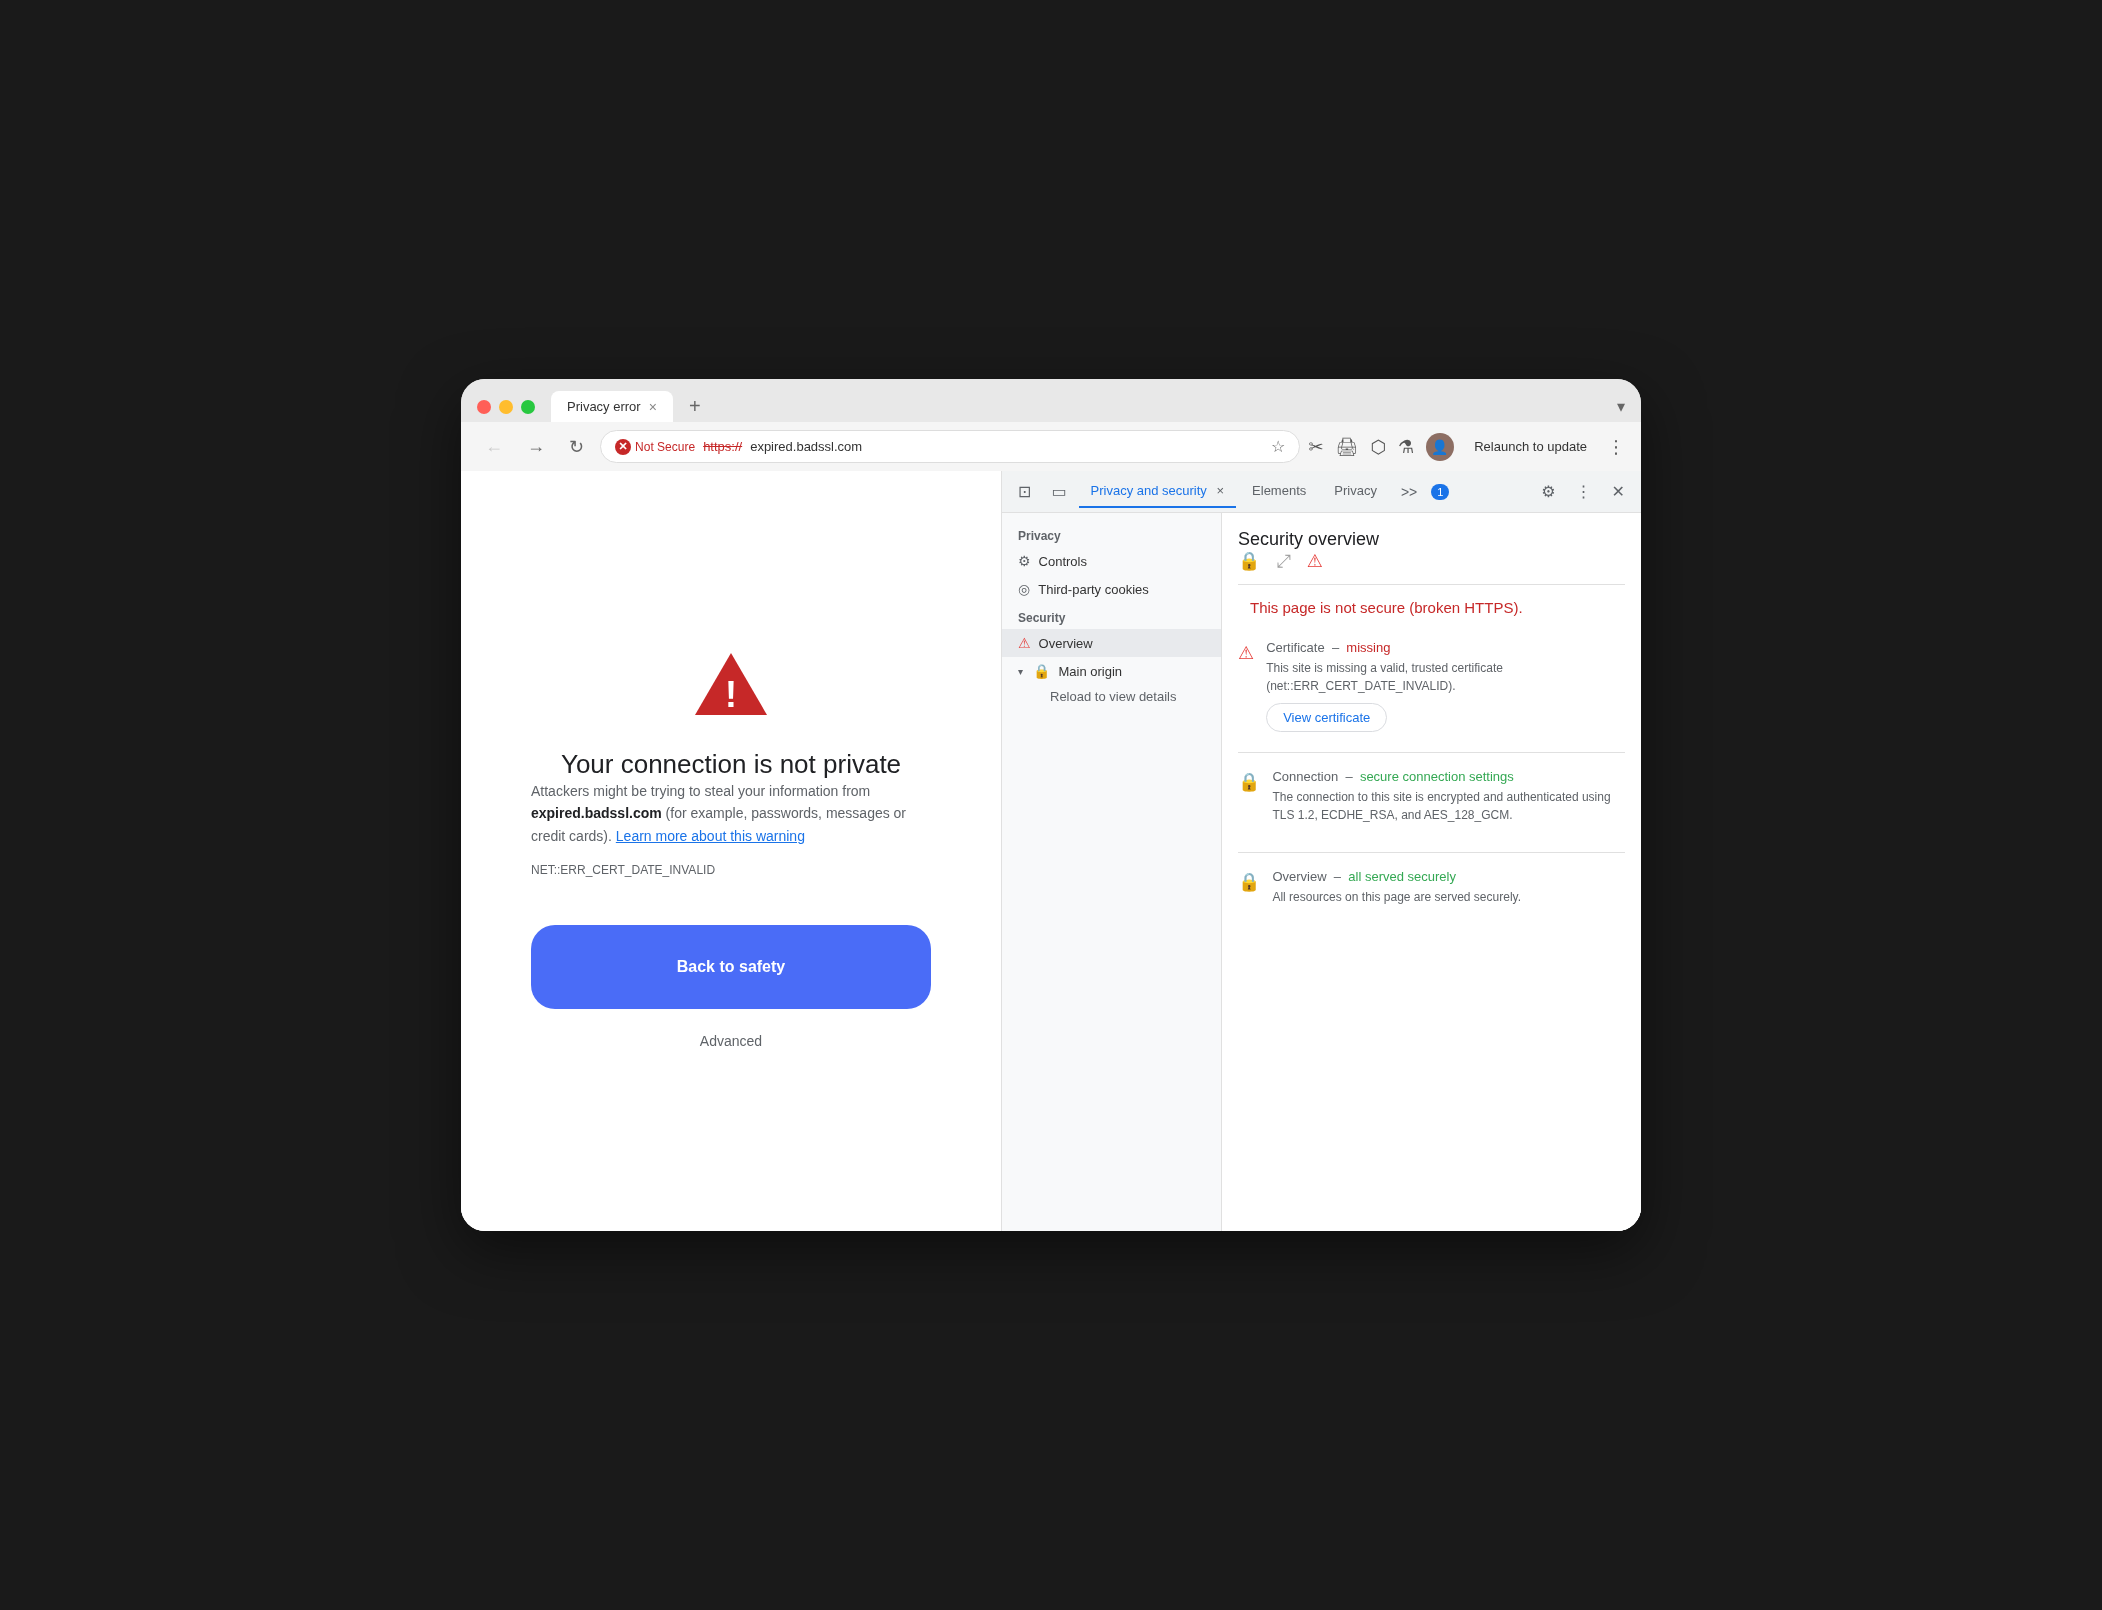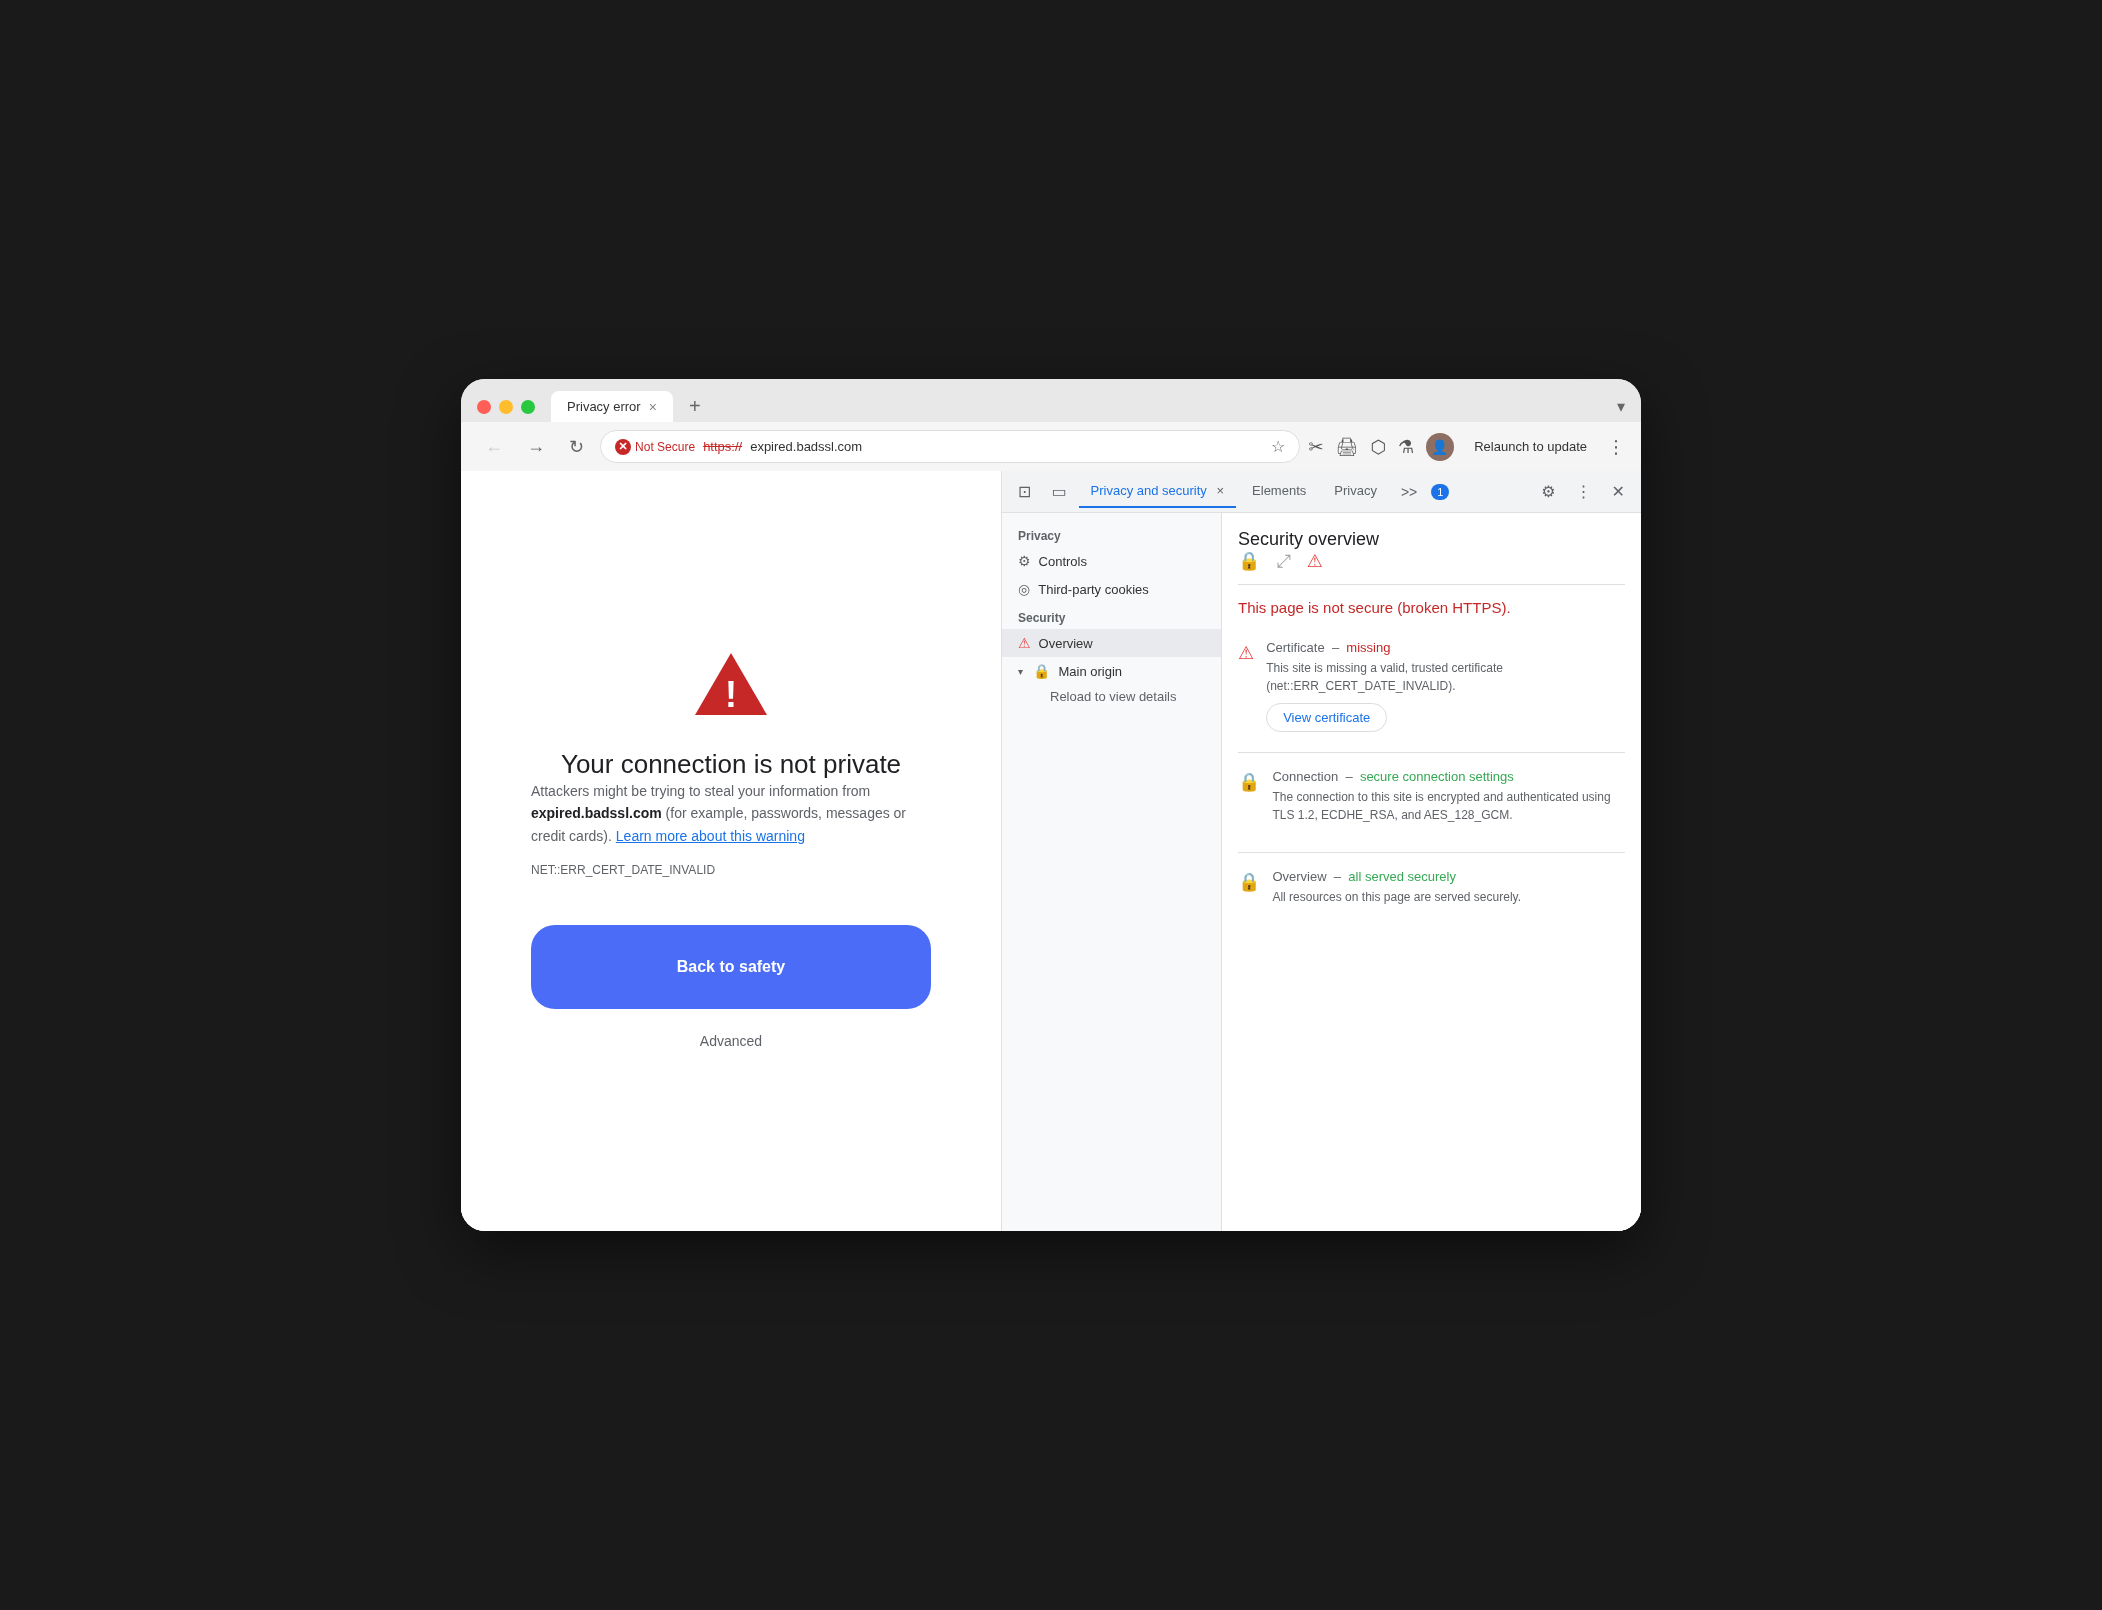--- a/index.html
+++ b/index.html
@@ -386,20 +386,21 @@
       color: #9e9e9e;
       cursor: pointer;
     }
     .sec-icon.warn { color: #e53935; }
     .security-error-msg {
       color: #c62828;
       font-size: 15px;
       font-weight: 500;
       margin-bottom: 20px;
       line-height: 1.5;
+      margin-left: 12px;
     }
     .security-item {
       margin-bottom: 20px;
       display: flex;
       gap: 12px;
     }
     .security-item-icon {
       font-size: 18px;
       margin-top: 2px;
       flex-shrink: 0;

